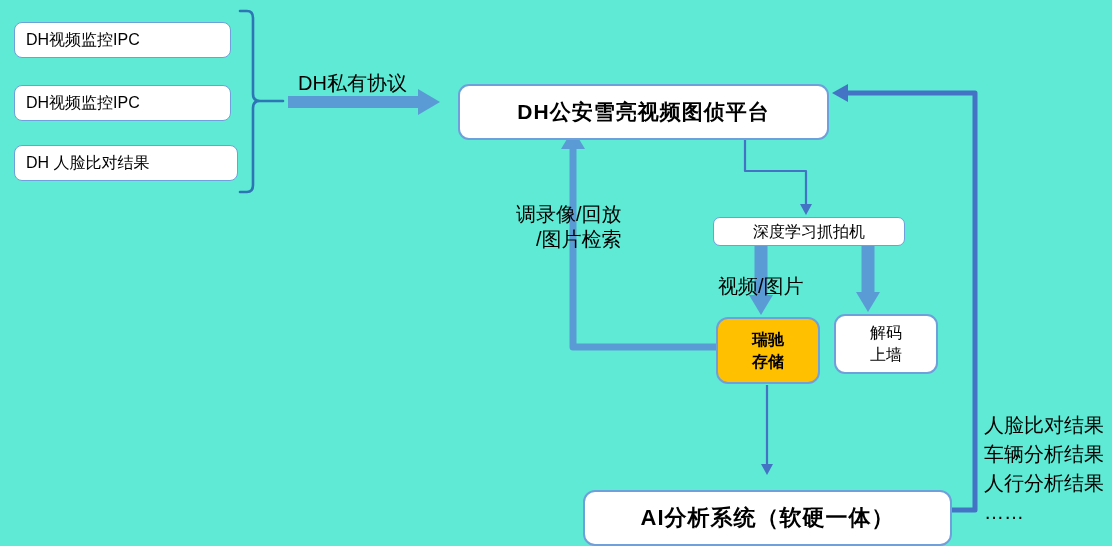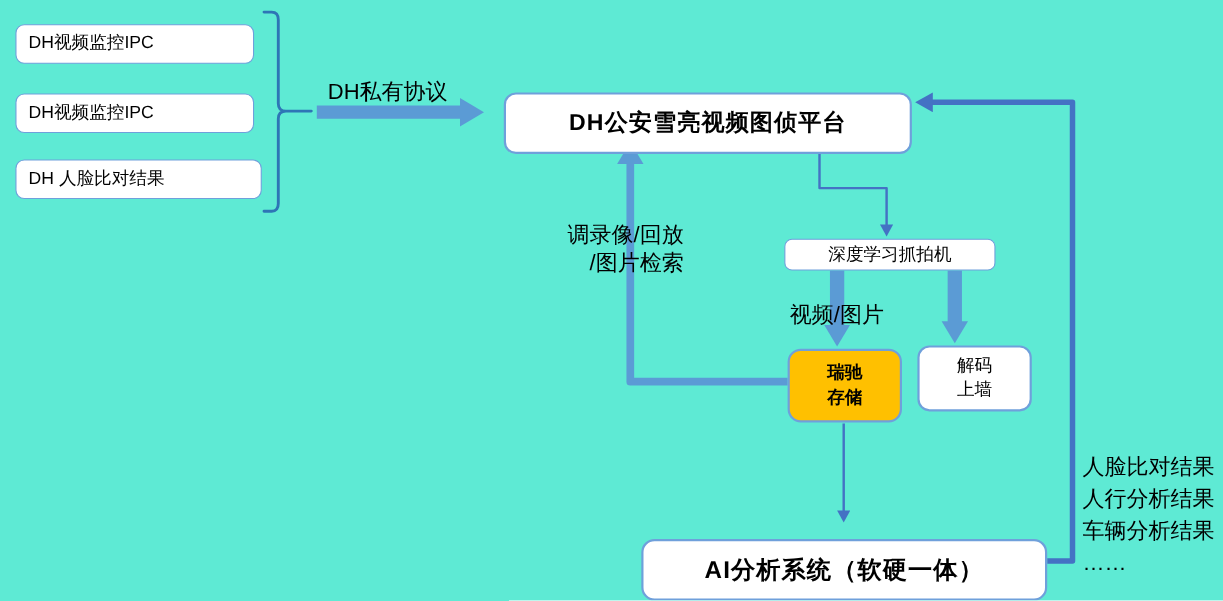--- a/index.html
+++ b/index.html
@@ -151,18 +151,18 @@
 
   <div class="lbl lbl-retrieve">
     <div>调录像/回放</div>
     <div>/图片检索</div>
   </div>
 
   <div class="lbl lbl-media-type">视频/图片</div>
 
   <div class="lbl lbl-results">
     <div>人脸比对结果</div>
+    <div>车辆分析结果</div>
     <div>人行分析结果</div>
-    <div>车辆分析结果</div>
     <div>……</div>
   </div>
 
 </div>
 
 </body></html>

